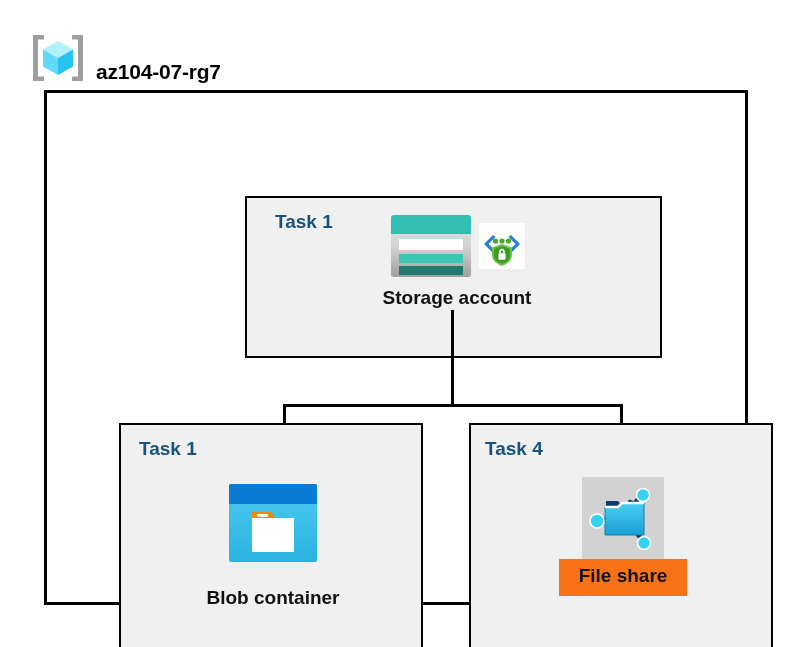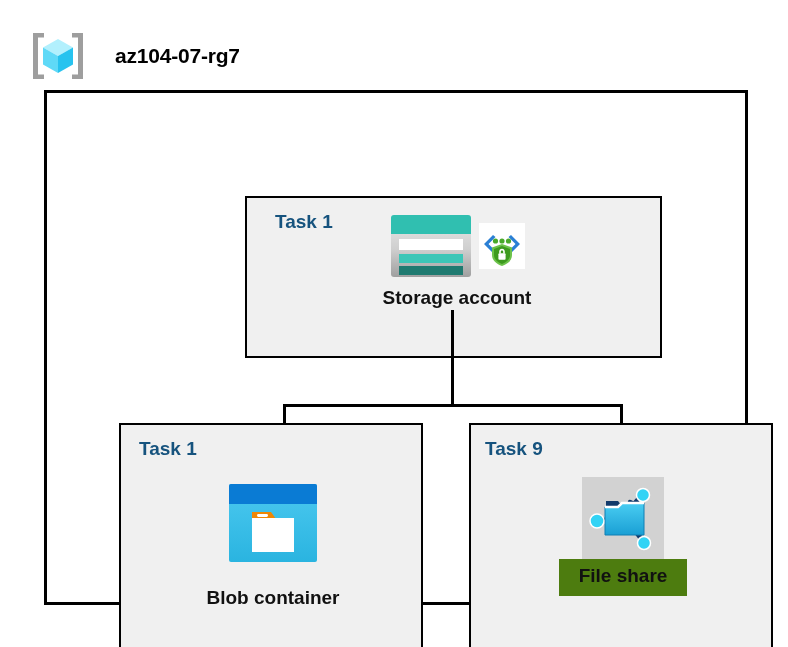--- a/index.html
+++ b/index.html
@@ -20,22 +20,22 @@
   }
 
   
   #rg-header {
     position: absolute;
     left: 30px;
     top: 28px;
     width: 320px;
     height: 56px;
     display: flex;
-    align-items: center;
-    gap: 29px;
+    align-items: flex-end;
+    gap: 10px;
   }
   #rg-icon {
     width: 56px;
     height: 52px;
     flex: 0 0 auto;
     display: block;
   }
   #rg-title {
     font-size: 21px;
     font-weight: bold;
@@ -117,21 +117,21 @@
   #fileshare-icon-plate {
     background: #d2d2d2;
     width: 82px;
     height: 82px;
     display: flex;
     align-items: center;
     justify-content: center;
   }
   #file-share-icon { width: 70px; height: 70px; display: block; }
   #fileshare-caption {
-    background: #4d7c0f;
+    background: #f97316;
     padding: 7px 20px 9px 20px;
     margin-top: 0px;
     align-self: center;
   }
 
   
   .conn {
     position: absolute;
     background: #000000;
   }
@@ -235,21 +235,21 @@
           <path d="M27 32 L46 32 L51 39 L27 39 Z" fill="#f08705"></path>
           <rect x="32" y="34" width="11" height="3" rx="1.4" fill="#ffffff"></rect>
 
           <rect x="27" y="38" width="42" height="34" fill="#ffffff"></rect>
         </svg>
         <div id="blob-caption" class="node-caption">Blob container</div>
       </div>
     </div>
 
     <div id="task3-box" class="task-box">
-      <div id="task3-label" class="task-label">Task 9</div>
+      <div id="task3-label" class="task-label">Task 4</div>
 
       <div id="fileshare-node" class="node">
         <div id="fileshare-icon-plate">
           <svg id="file-share-icon" viewBox="0 0 70 70">
             <defs>
               <linearGradient id="gradFolder" x1="0" y1="0" x2="0" y2="1">
                 <stop offset="0%" stop-color="#49cdf2"></stop>
                 <stop offset="100%" stop-color="#1a9fd4"></stop>
               </linearGradient>
             </defs>

